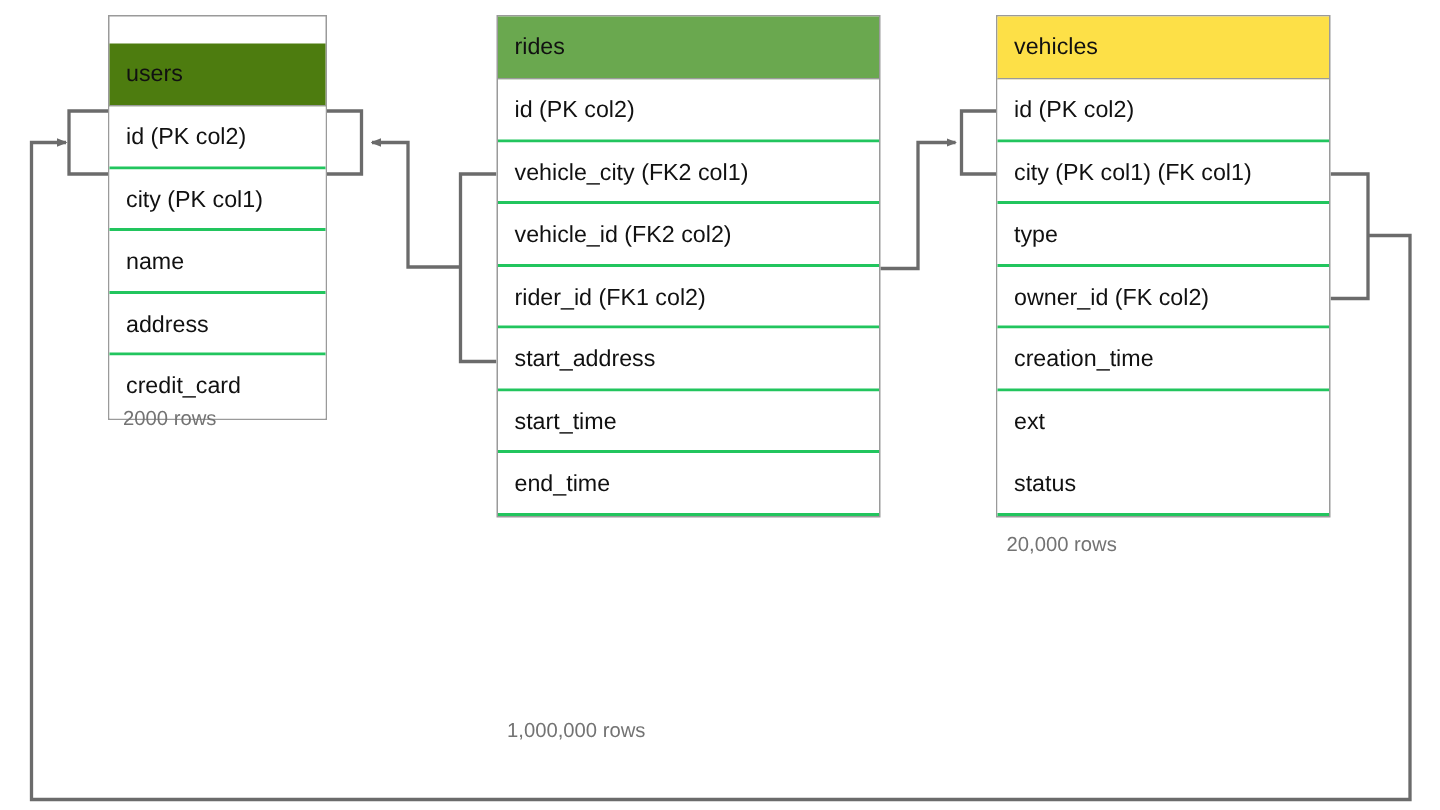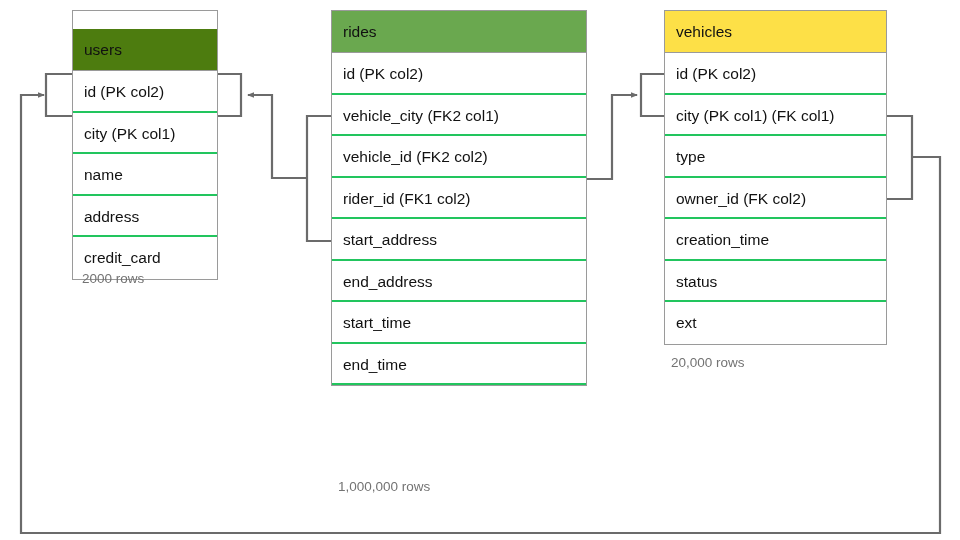--- a/index.html
+++ b/index.html
@@ -119,31 +119,30 @@
   </div>
   <div class="rowcount" style="left:82px; top:271px;">2000 rows</div>
 
   <div class="table-box" style="left:331px; top:10px; width:256px;">
     <div class="tbl-header" style="background:#6aa84f;">rides</div>
     <div class="tbl-row">id (PK col2)</div>
     <div class="tbl-row">vehicle_city (FK2 col1)</div>
     <div class="tbl-row">vehicle_id (FK2 col2)</div>
     <div class="tbl-row">rider_id (FK1 col2)</div>
     <div class="tbl-row">start_address</div>
-    <div class="tbl-row">end_address</div>
     <div class="tbl-row">start_time</div>
     <div class="tbl-row">end_time</div>
   </div>
   <div class="rowcount" style="left:338px; top:479px;">1,000,000 rows</div>
 
   <div class="table-box" style="left:664px; top:10px; width:223px;">
     <div class="tbl-header" style="background:#fde047;">vehicles</div>
     <div class="tbl-row">id (PK col2)</div>
     <div class="tbl-row">city (PK col1) (FK col1)</div>
     <div class="tbl-row">type</div>
     <div class="tbl-row">owner_id (FK col2)</div>
     <div class="tbl-row">creation_time</div>
+    <div class="tbl-row last">ext</div>
     <div class="tbl-row">status</div>
-    <div class="tbl-row last">ext</div>
   </div>
   <div class="rowcount" style="left:671px; top:355px;">20,000 rows</div>
 
 </div>
 
 </body></html>

